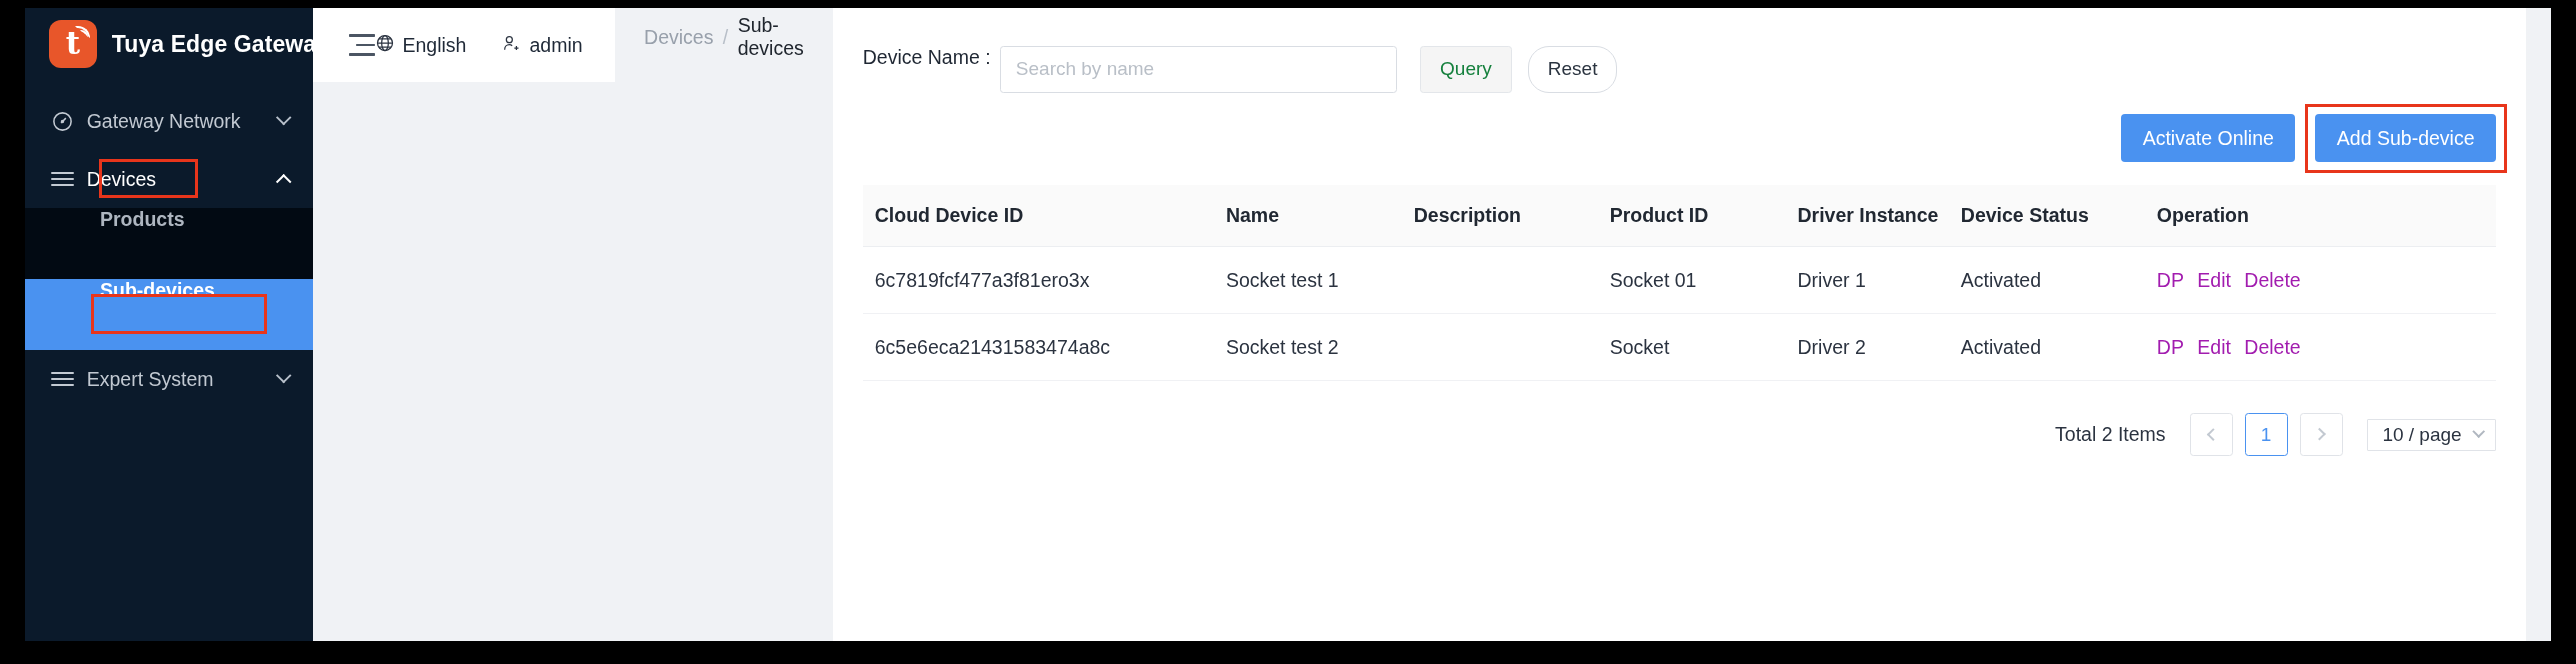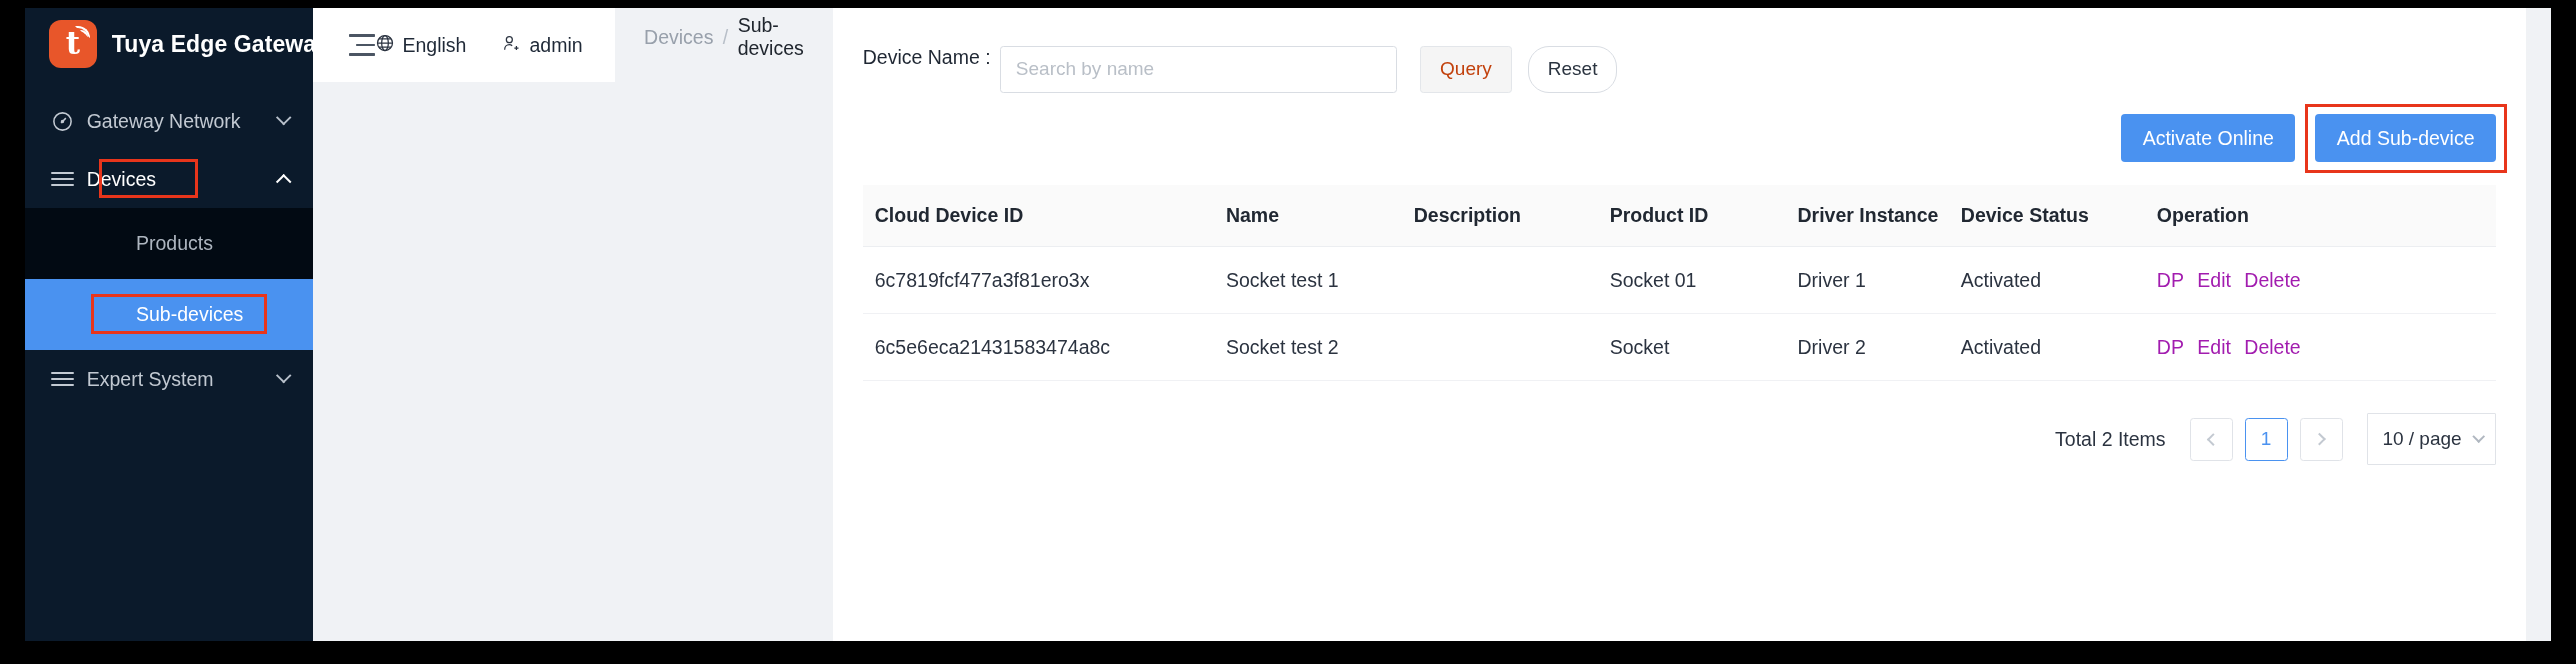--- a/index.html
+++ b/index.html
@@ -97,26 +97,27 @@
   .nav-item .caret {
     width: 19px; flex: 0 0 19px;
     display: flex; align-items: center; justify-content: center;
   }
   .nav-item.active-parent .label { color: #ffffff; }
 
   .submenu { background: #020a13; }
   .sub-item {
     height: 71px;
     display: flex;
-    align-items: center;
-    padding-left: 111px;
+    align-items: flex-start;
+    padding-left: 75px;
     color: #aeb6c0;
     font-size: 19.5px;
     cursor: pointer;
     position: relative;
+    font-weight: bold;
   }
   .sub-item.selected {
     background: #4a92f0;
     color: #ffffff;
   }
 
   
   .annot {
     position: absolute;
     border: 3.4px solid #e8351b;
@@ -220,21 +221,21 @@
     border-radius: 3.4px;
     font-size: 19px;
     padding: 0 19px;
     cursor: pointer;
     font-family: "Liberation Sans", sans-serif;
     border: 0.7px solid #d9dde3;
     background: #fff;
     color: #2b3440;
     white-space: nowrap;
   }
-  .btn.query { margin-left: 23px; background: #f5f5f5; color: #c2410c; border-color: #e3e6ea; }
+  .btn.query { margin-left: 23px; background: #f5f5f5; color: #15803d; border-color: #e3e6ea; }
   .btn.reset { margin-left: 16px; border-radius: 21px; }
 
   .action-row {
     display: flex;
     justify-content: flex-end;
     align-items: center;
     padding: 21.5px 0 0 0;
     gap: 20px;
     position: relative;
   }
@@ -305,21 +306,21 @@
   }
   .pg-box.current { border-color: #4a92f0; color: #4a92f0; }
   .arrow {
     width: 8.7px; height: 8.7px;
     border-left: 2px solid #c3c9d1;
     border-bottom: 2px solid #c3c9d1;
   }
   .arrow.left { transform: rotate(45deg) translate(1.3px,-1.3px); }
   .arrow.right { transform: rotate(-135deg) translate(1.3px,-1.3px); }
   .pg-select {
-    height: 52px;
+    height: 32px;
     min-width: 119px;
     border: 0.7px solid #e0e3e8;
     border-radius: 1px;
     display: flex; align-items: center; justify-content: space-between;
     padding: 0 12px 0 14.8px;
     font-size: 19px;
     color: #2b3340;
     background: #fff;
     margin-left: 12px;
     gap: 12px;

